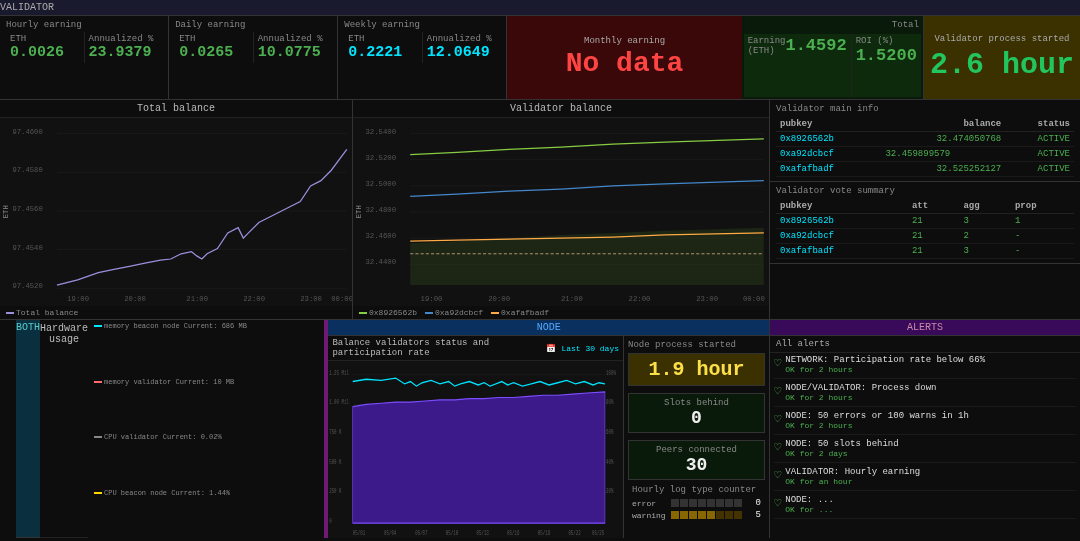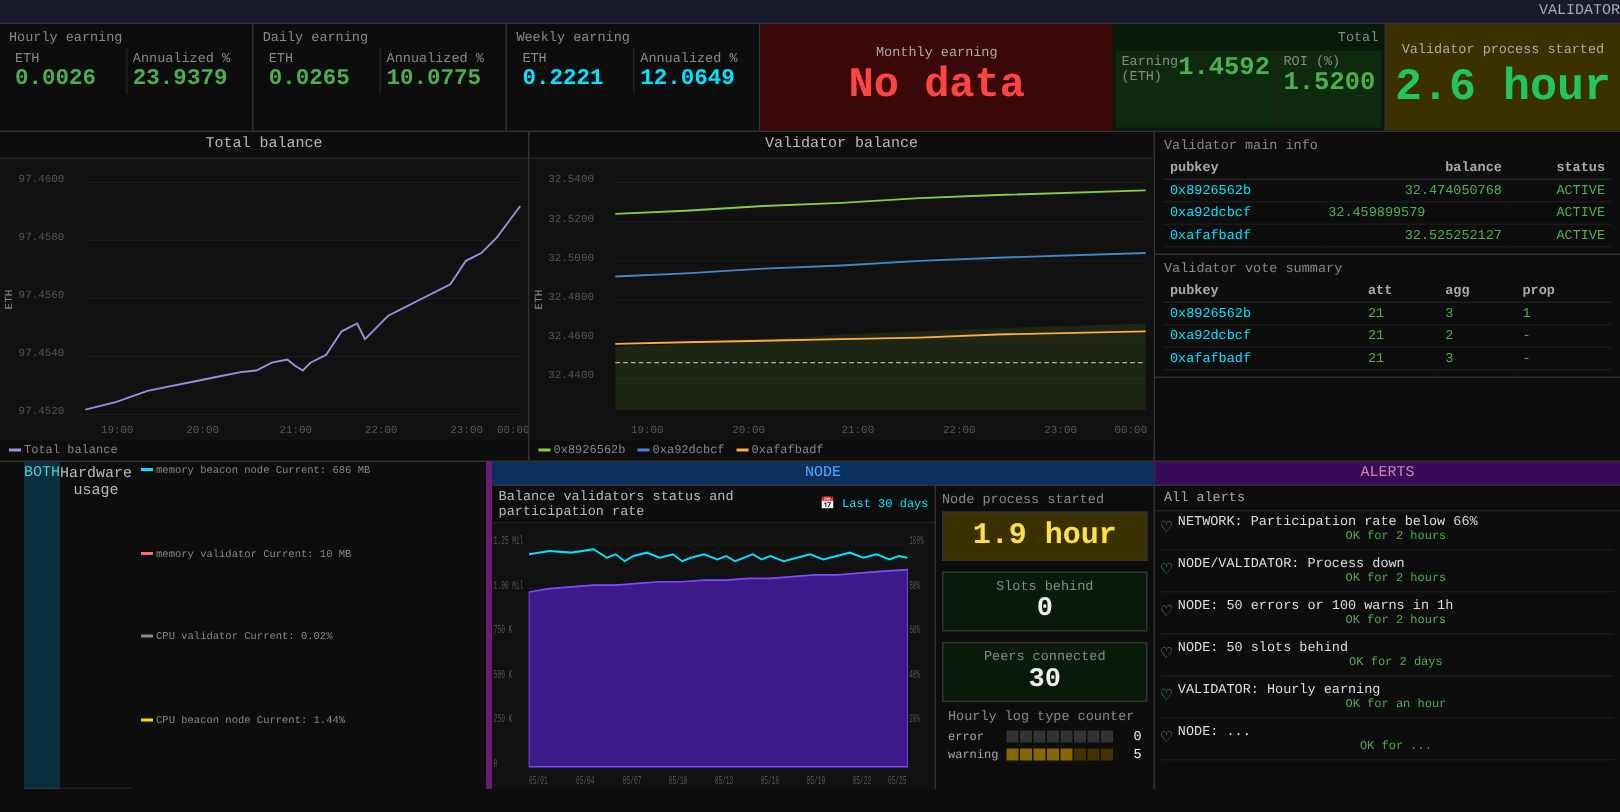--- a/index.html
+++ b/index.html
@@ -7,21 +7,21 @@
       background: #0d0d0d;
       color: #ccc;
       font-family: 'Courier New', monospace;
       font-size: 11px;
       width: 1080px;
       height: 541px;
       overflow: hidden;
     }
     .top-header {
       background: #1a1a2e;
-      text-align: right;
+      text-align: left;
       padding: 2px 0;
       color: #aaa;
       font-size: 10px;
       border-bottom: 1px solid #333;
     }
     
     .section-header {
       background: #1a1a2e;
       text-align: center;
       padding: 2px 0;
@@ -29,21 +29,21 @@
       color: #bbb;
       border-bottom: 1px solid #333;
     }
     .section-header.blue { background: #0a3060; color: #5af; }
     .section-header.purple { background: #3a0a5a; color: #c8a; }
     .section-header.teal { background: #0a3040; color: #5cc; }
 
     
     .stats-row {
       display: flex;
-      height: 72px;
+      height: 84px;
       border-bottom: 1px solid #333;
     }
     .stat-block {
       flex: 1;
       border-right: 1px solid #333;
       padding: 4px 6px;
       display: flex;
       flex-direction: column;
     }
     .stat-label {
@@ -250,21 +250,21 @@
       border-bottom: 1px solid #1a1a1a;
     }
     .alert-icon {
       color: #4caf50;
       font-size: 12px;
       flex-shrink: 0;
       margin-top: 1px;
     }
     .alert-text-block { flex: 1; }
     .alert-title { font-size: 9px; color: #ddd; }
-    .alert-ok { font-size: 8px; color: #4caf50; text-align: center; }
+    .alert-ok { font-size: 8px; color: #4caf50; }
 
     .chart-legend {
       padding: 2px 6px;
       font-size: 8px;
       color: #888;
       display: flex;
       gap: 8px;
       flex-wrap: wrap;
     }
     .legend-dot {

